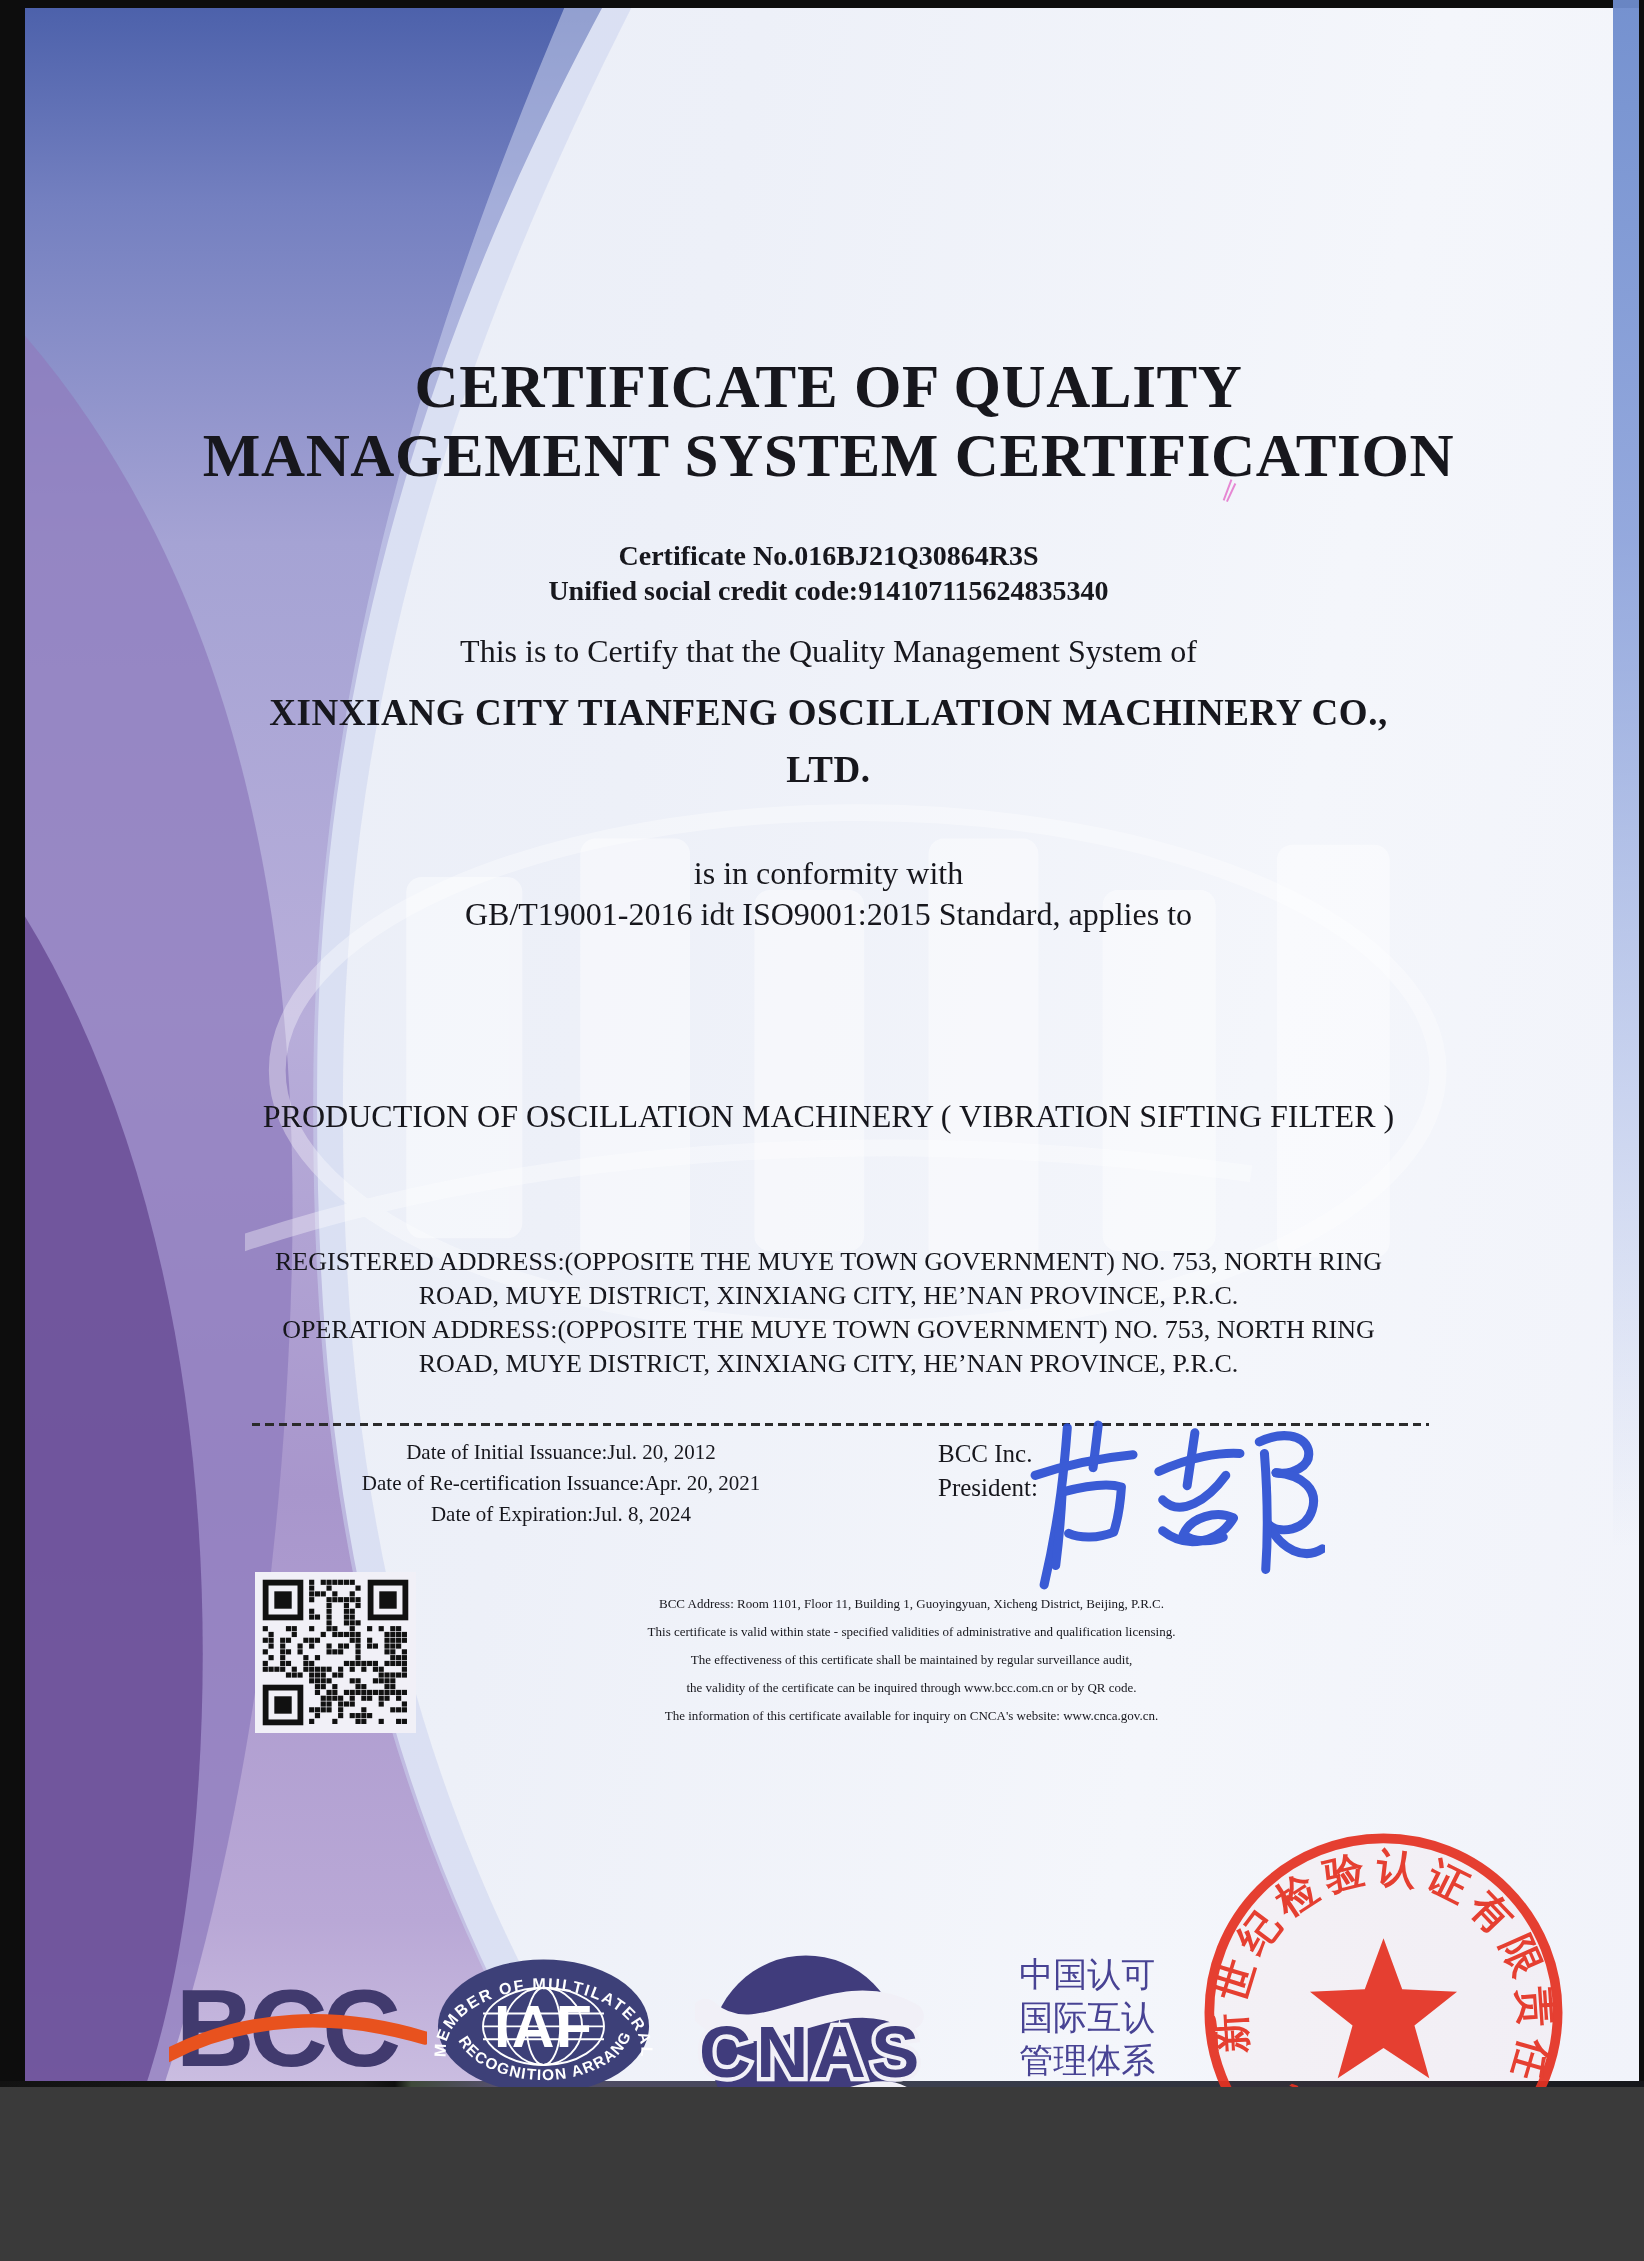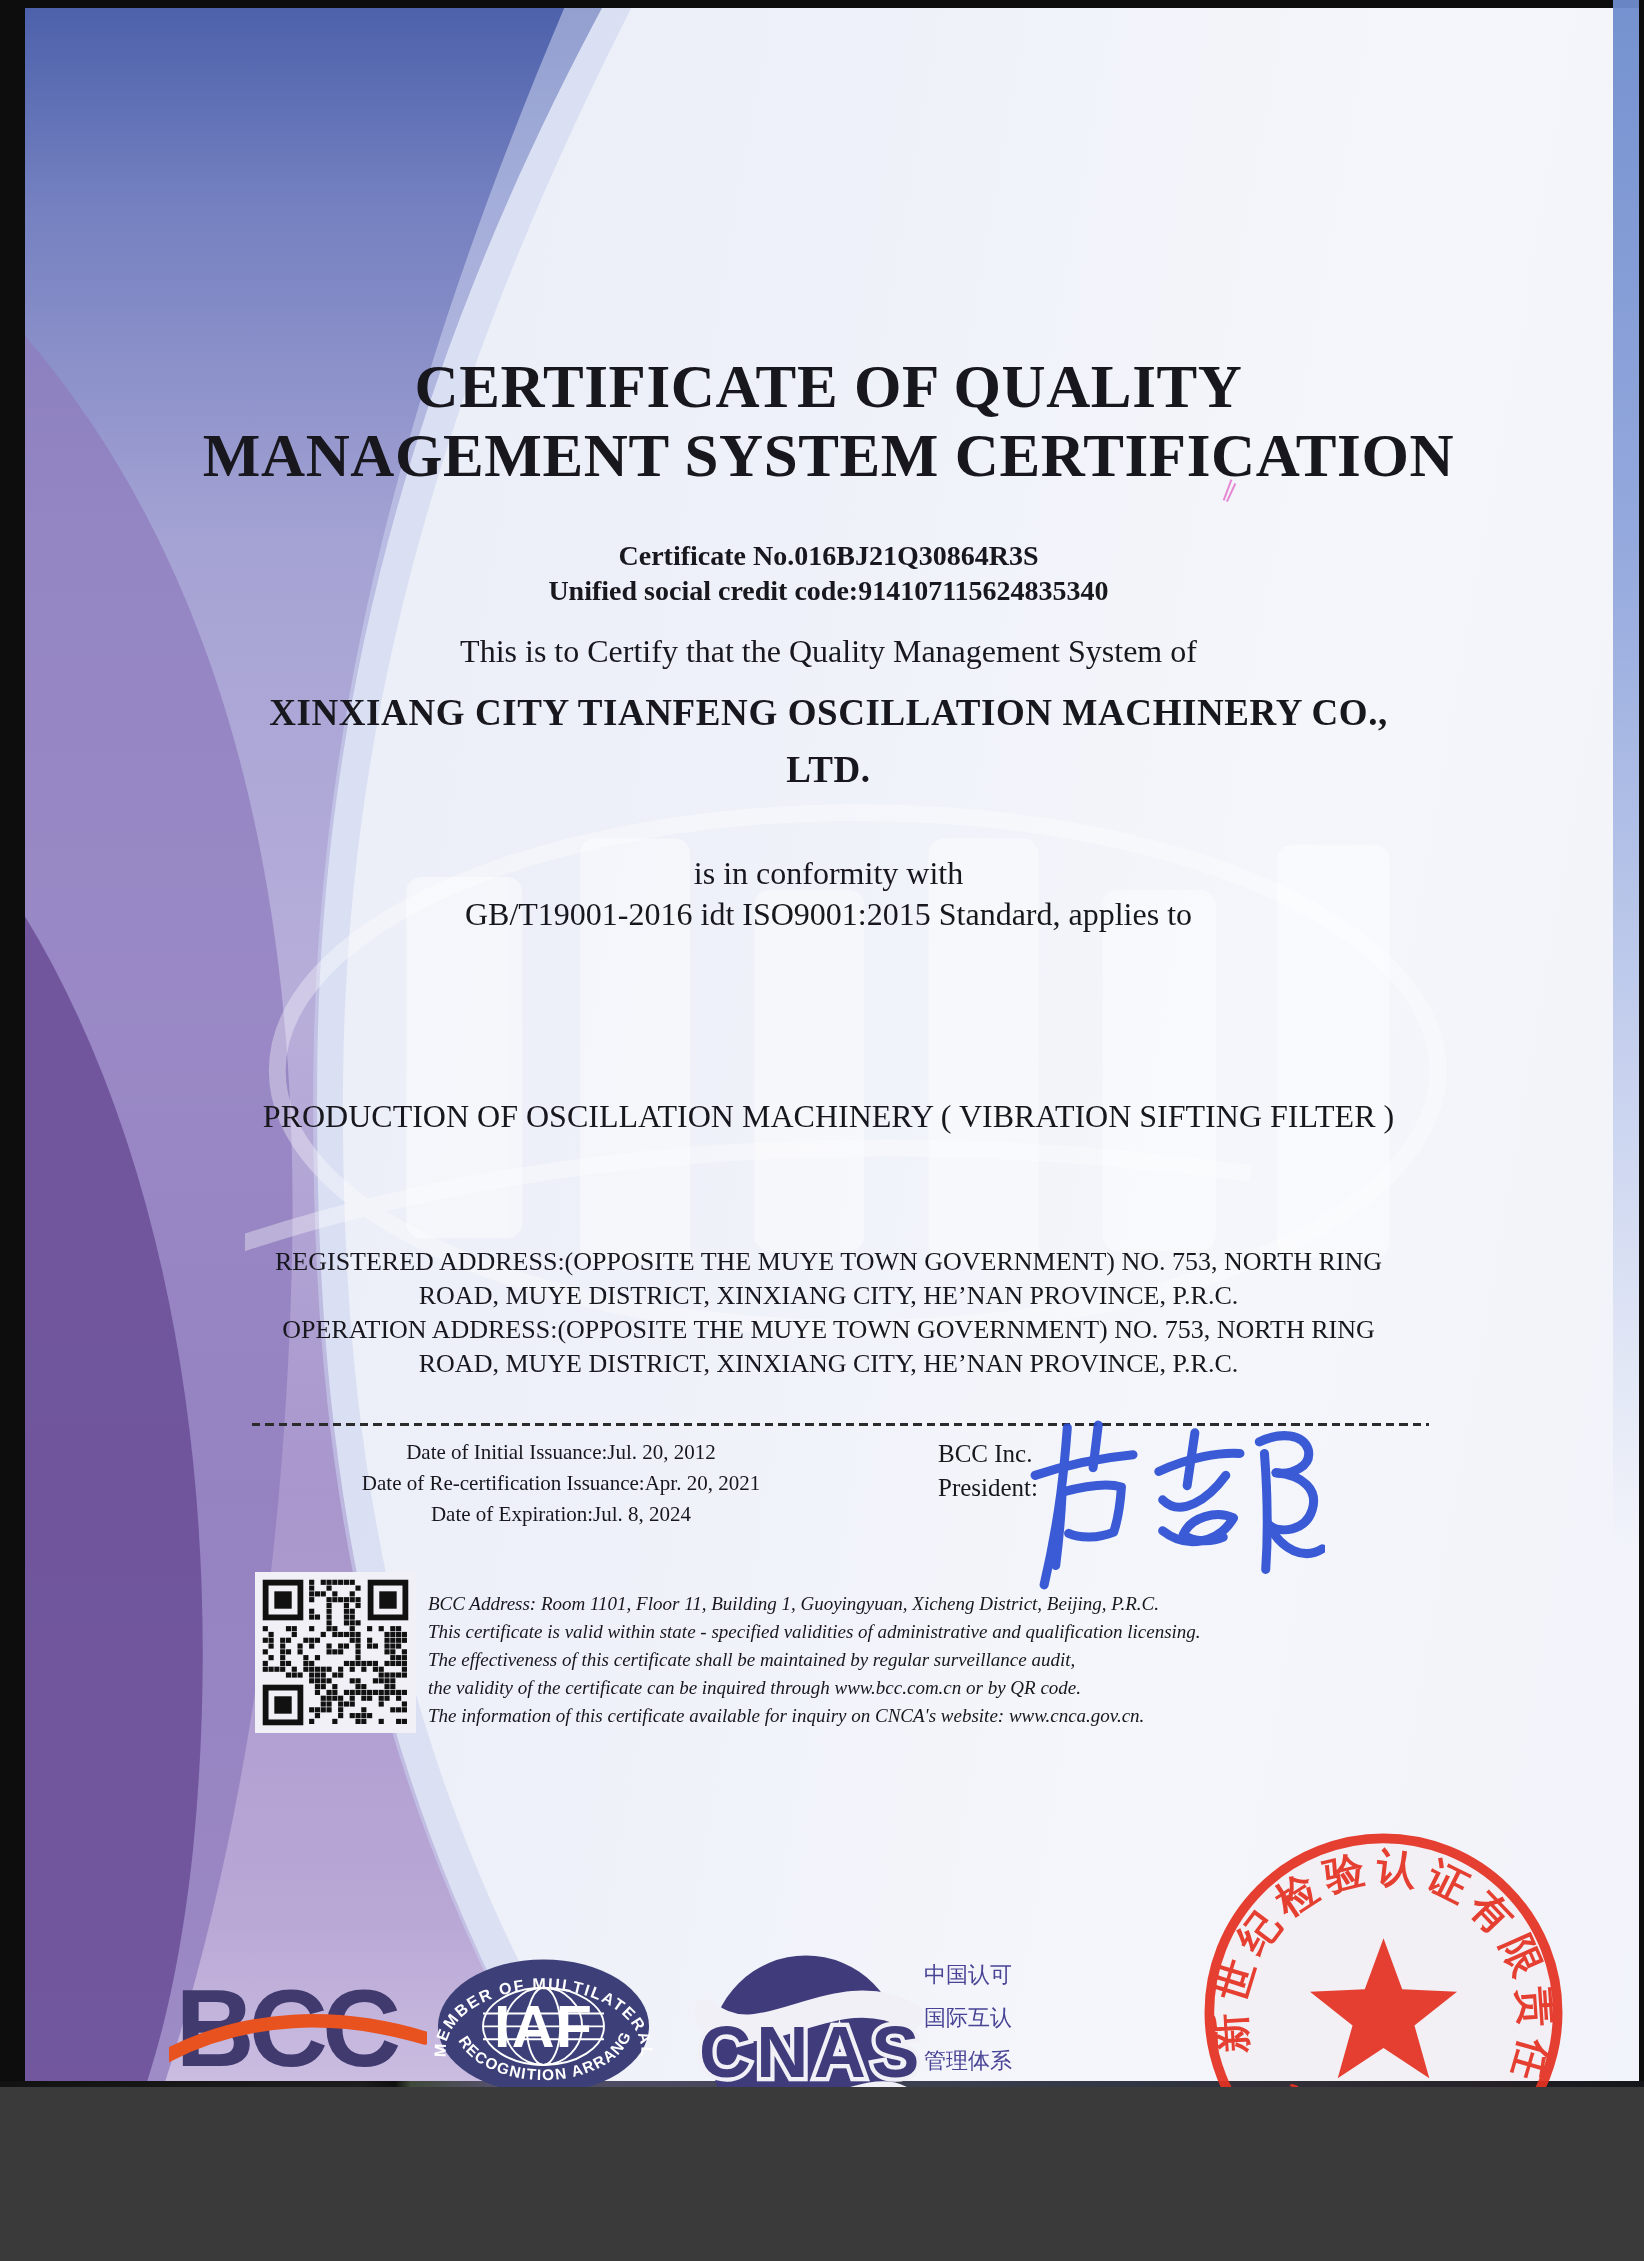--- a/index.html
+++ b/index.html
@@ -11,23 +11,23 @@
   .abs{position:absolute;}
   .ctr{left:77px;width:1503px;text-align:center;}
   .scan-edge{background:#0d0d0d;}
   .title{font-size:61px;font-weight:bold;letter-spacing:0.6px;white-space:nowrap;}
   .meta{font-size:28px;font-weight:bold;}
   .body-line{font-size:32px;}
   .company{font-size:37px;font-weight:bold;letter-spacing:0.6px;white-space:nowrap;}
   .addr{font-size:26px;line-height:34px;}
   .dates{font-size:21px;line-height:31px;text-align:center;}
   .issuer{font-size:25px;line-height:34px;text-align:left;}
-  .notes{font-size:19px;line-height:28px;text-align:left;white-space:nowrap;font-style:italic;}
+  .notes{font-size:13px;line-height:28px;text-align:center;white-space:nowrap;}
   .dash-line{height:2.6px;background:repeating-linear-gradient(90deg,#2b2b2b 0 8.4px,transparent 8.4px 13.5px);}
-  .cn-block{font-family:"DejaVu Sans",sans-serif;color:#484394;font-size:22px;line-height:43px;text-align:left;}
+  .cn-block{font-family:"DejaVu Sans",sans-serif;color:#484394;font-size:34px;line-height:43px;text-align:center;}
   .mgmt{font-family:Liberation Sans, sans-serif;font-weight:bold;color:#4a3f9a;font-size:28px;line-height:39px;text-align:left;}
   .right-strip{
     right:6.4px;top:0;width:26px;height:1548px;
     background:linear-gradient(180deg,rgba(110,140,205,.95) 0%,rgba(125,150,214,.8) 35%,rgba(150,170,225,.45) 70%,rgba(170,185,230,0) 100%);
   }
   .bottom-scanline{left:0;bottom:0;width:100%;height:5.8px;
     background:linear-gradient(90deg,#121212 0%,#1c1c1c 22%,#0e0e0e 24%,#3f4a3a 25%,#55506b 30%,#3c4050 55%,#2a2d36 80%,#15161a 100%);}
 </style>
 </head>
 <body>

